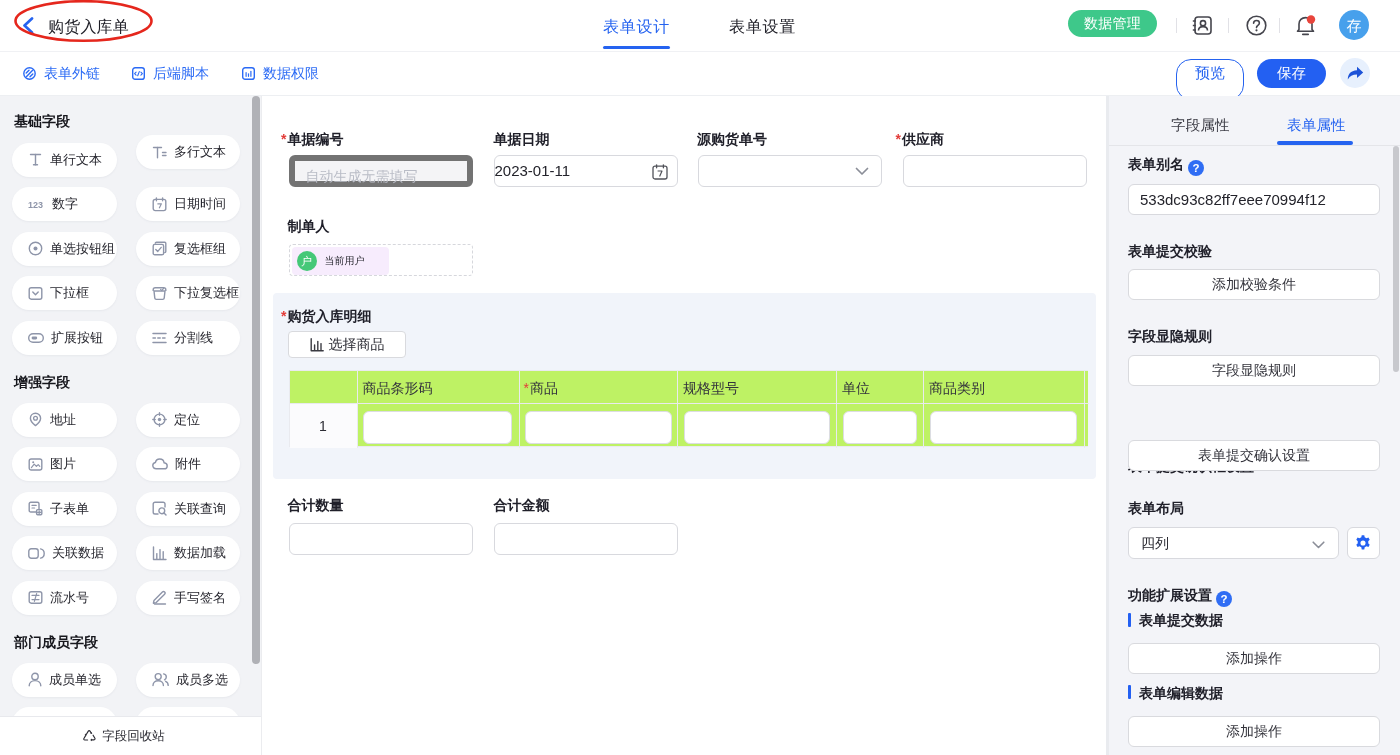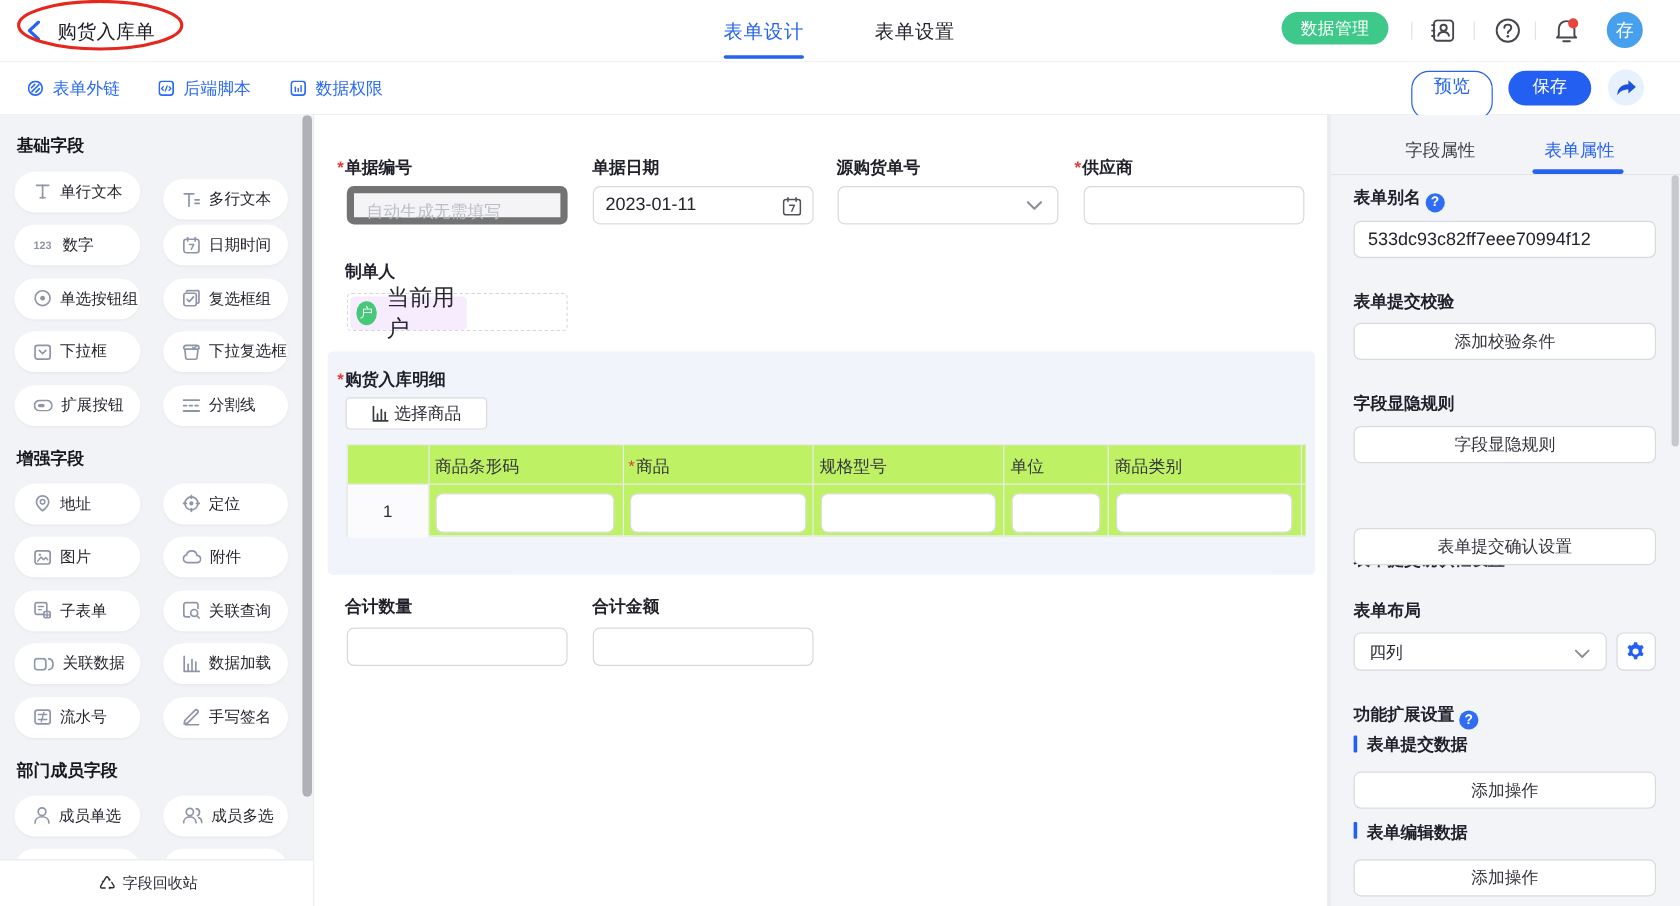--- a/index.html
+++ b/index.html
@@ -52,21 +52,21 @@
            border-top:1px solid #e8e9ed; display:flex; align-items:center; justify-content:center; gap:5px; padding-right:14px;
            color:#2b2b33; font-size:12.5px; }
 
   
   #canvas { position:absolute; left:262px; top:96px; width:845px; height:659px; background:#fff; }
   .flabel { position:absolute; font-size:14px; font-weight:bold; color:#20202a; white-space:nowrap;}
   .ast { color:#e23c39; margin-right:1px; }
   .inp { position:absolute; height:32px; background:#fff; border:1px solid #d8d9de; border-radius:6px; }
   .inp-dis { background:#f4f4f6; border:6px solid #737373; }
   .ph { color:#b9bcc6; font-size:14px; line-height:30px; padding-left:11px; }
-  .val { color:#23232b; font-size:15px; line-height:30px; padding-left:10px; }
+  .val { color:#23232b; font-size:15px; line-height:30px; }
 
   #sect { position:absolute; left:11px; top:197px; width:823px; height:186px; background:#f1f4fa; border-radius:4px;}
   #selbtn { position:absolute; left:26px; top:235px; width:118px; height:27px; background:#fff;
             border:1px solid #d9dade; border-radius:4px; display:flex; align-items:center; justify-content:center;
             gap:5px; font-size:14px; color:#2b2b33; }
   #tbl { position:absolute; left:26.5px; top:274px; width:799px; height:77px; background:#bef264;
          border:1px solid #e9eaef; border-right:none; }
   .vline { position:absolute; top:0; width:1px; height:77px; background:#e9eaef; }
   #tbl .hrow { position:absolute; left:0; top:32px; width:799px; height:1px; background:#e9eaef; }
   .thc { position:absolute; top:9px; font-size:14px; color:#33333c; white-space:nowrap;}
@@ -168,21 +168,21 @@
   <div class="pill c1" style="top:46.5px;">
       <svg width="15" height="15" viewBox="0 0 15 15">
         <g stroke="#8e95a9" stroke-width="1.4" stroke-linecap="round" fill="none">
           <path d="M2.5 2.5 H12.5"></path>
           <path d="M7.5 2.5 V12.8"></path>
           <path d="M5.5 12.8 H9.5"></path>
         </g>
       </svg>
       <span class="pt">单行文本</span>
     </div>
-  <div class="pill c2" style="top:53px;">
+  <div class="pill c2" style="top:39px;">
       <svg width="15" height="15" viewBox="0 0 15 15">
         <g stroke="#8e95a9" stroke-width="1.4" stroke-linecap="round" fill="none">
           <path d="M1.5 2.5 H9.5"></path>
           <path d="M5.5 2.5 V12.8"></path>
           <path d="M10.5 7.5 H14"></path>
           <path d="M10.5 10.5 H14"></path>
         </g>
       </svg>
       <span class="pt">多行文本</span>
     </div>
@@ -409,21 +409,21 @@
     <svg style="position:absolute; right:12px; top:11px;" width="14" height="9" viewBox="0 0 14 9">
       <polyline points="1.5,1.5 7,7 12.5,1.5" fill="none" stroke="#8b8e98" stroke-width="1.7" stroke-linecap="round" stroke-linejoin="round"></polyline>
     </svg>
   </div>
   <div class="inp" style="left:640.5px; top:59px; width:184.5px;"></div>
 
   <div class="flabel" style="left:25.5px; top:122px;">制单人</div>
   <div style="position:absolute; left:26.5px; top:148px; width:184px; height:32px; border:1px dashed #d6d7dc; border-radius:4px; background:#fff;">
     <div style="position:absolute; left:2px; top:2px; width:97px; height:27.5px; background:#f7ecfd; border-radius:4px; display:flex; align-items:center; padding-left:5px; gap:8px;">
       <div style="width:20px; height:20px; border-radius:50%; background:#45c878; color:#fff; font-size:11px; text-align:center; line-height:20px;">户</div>
-      <span style="font-size:19px; color:#26262e;">当前用户</span>
+      <span style="font-size:10px; color:#26262e;">当前用户</span>
     </div>
   </div>
 
   <div id="sect"></div>
   <div class="flabel" style="left:19px; top:212px;"><span class="ast">*</span>购货入库明细</div>
   <div id="selbtn">
     <svg width="14" height="14" viewBox="0 0 14 14">
       <path d="M1.2 0.8 L1.2 12.8 L13.2 12.8" fill="none" stroke="#3b3b42" stroke-width="1.4" stroke-linecap="round" stroke-linejoin="round"></path>
       <line x1="4.6" y1="12 " x2="4.6" y2="7" stroke="#3b3b42" stroke-width="1.4" stroke-linecap="round"></line>
       <line x1="7.8" y1="12" x2="7.8" y2="3.4" stroke="#3b3b42" stroke-width="1.4" stroke-linecap="round"></line>

